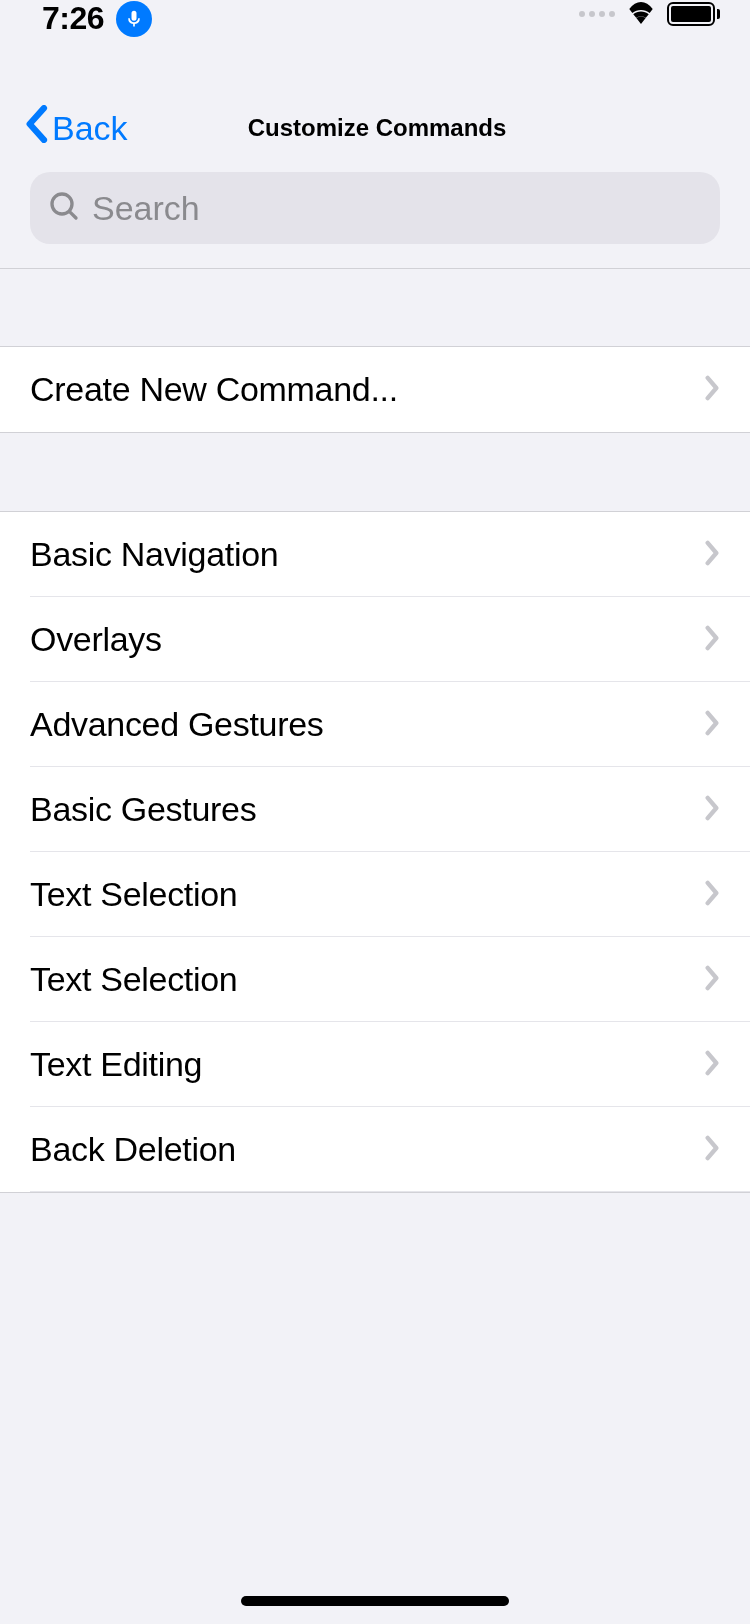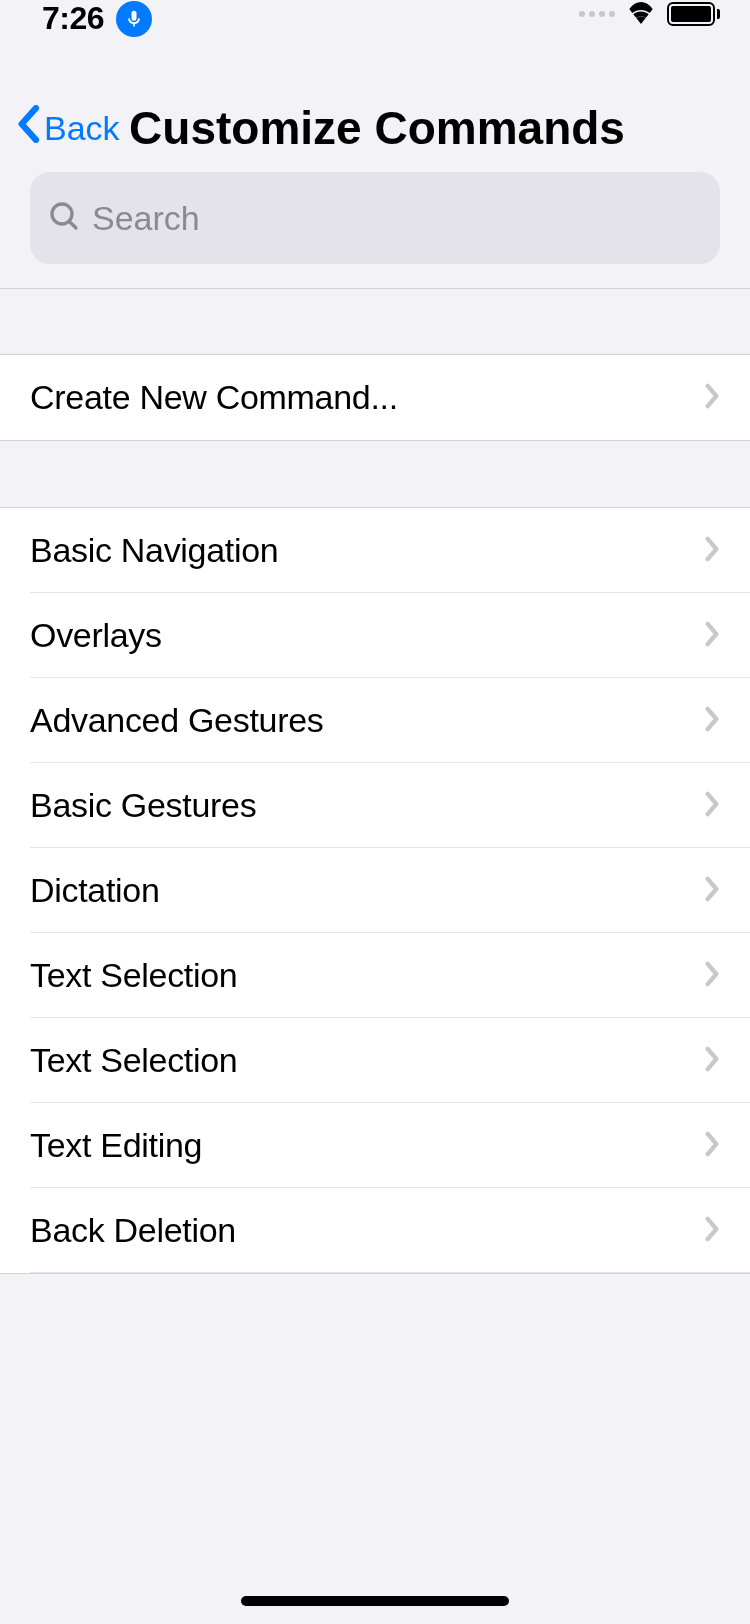--- a/index.html
+++ b/index.html
@@ -97,52 +97,52 @@
       margin-left: 2px;
     }
 
     
     .nav-bar {
       height: 80px;
       display: flex;
       align-items: center;
       position: relative;
       background: #F2F2F7;
-      padding: 0 16px;
+      padding: 0 24px;
     }
     .back-btn {
       display: flex;
       align-items: center;
       color: #007AFF;
       font-size: 34px;
       gap: 4px;
     }
     .back-chevron svg {
       width: 24px;
       height: 38px;
     }
     .nav-title {
       position: absolute;
       left: 4px;
       right: 0;
       text-align: center;
-      font-size: 46px;
+      font-size: 24px;
       font-weight: 600;
       pointer-events: none;
     }
 
     
     .search-wrapper {
       padding: 4px 30px 24px 30px;
       background: #F2F2F7;
     }
     .search-field {
       background: #E4E3EA;
       border-radius: 20px;
-      height: 92px;
+      height: 72px;
       display: flex;
       align-items: center;
       padding: 0 18px;
       gap: 12px;
     }
     .search-icon svg {
       width: 32px;
       height: 32px;
     }
     .search-input {
@@ -186,20 +186,21 @@
     .row-sep {
       position: absolute;
       left: 30px;
       right: 0;
       bottom: 0;
       height: 1px;
       background: #E5E5EA;
     }
     .section-border-top {
       border-top: 1px solid #D1D1D6;
+      margin-top: 12px;
     }
     .section-border-bottom {
       border-bottom: 1px solid #D1D1D6;
     }
 
     
     .home-indicator {
       position: absolute;
       bottom: 18px;
       left: 50%;
@@ -308,27 +309,20 @@
   </div>
 
   <div class="row">
     <span class="row-label">Basic Gestures</span>
     <span class="chevron"><svg viewBox="0 0 10 18">
           <path fill="none" stroke="#C7C7CC" stroke-width="3" stroke-linecap="round" stroke-linejoin="round" d="M2 2 L8 9 L2 16"></path>
         </svg></span>
     <div class="row-sep"></div>
   </div>
 
-  <div class="row">
-    <span class="row-label">Dictation</span>
-    <span class="chevron"><svg viewBox="0 0 10 18">
-          <path fill="none" stroke="#C7C7CC" stroke-width="3" stroke-linecap="round" stroke-linejoin="round" d="M2 2 L8 9 L2 16"></path>
-        </svg></span>
-    <div class="row-sep"></div>
-  </div>
 
   <div class="row">
     <span class="row-label">Text Selection</span>
     <span class="chevron"><svg viewBox="0 0 10 18">
           <path fill="none" stroke="#C7C7CC" stroke-width="3" stroke-linecap="round" stroke-linejoin="round" d="M2 2 L8 9 L2 16"></path>
         </svg></span>
     <div class="row-sep"></div>
   </div>
 
   <div class="row">

